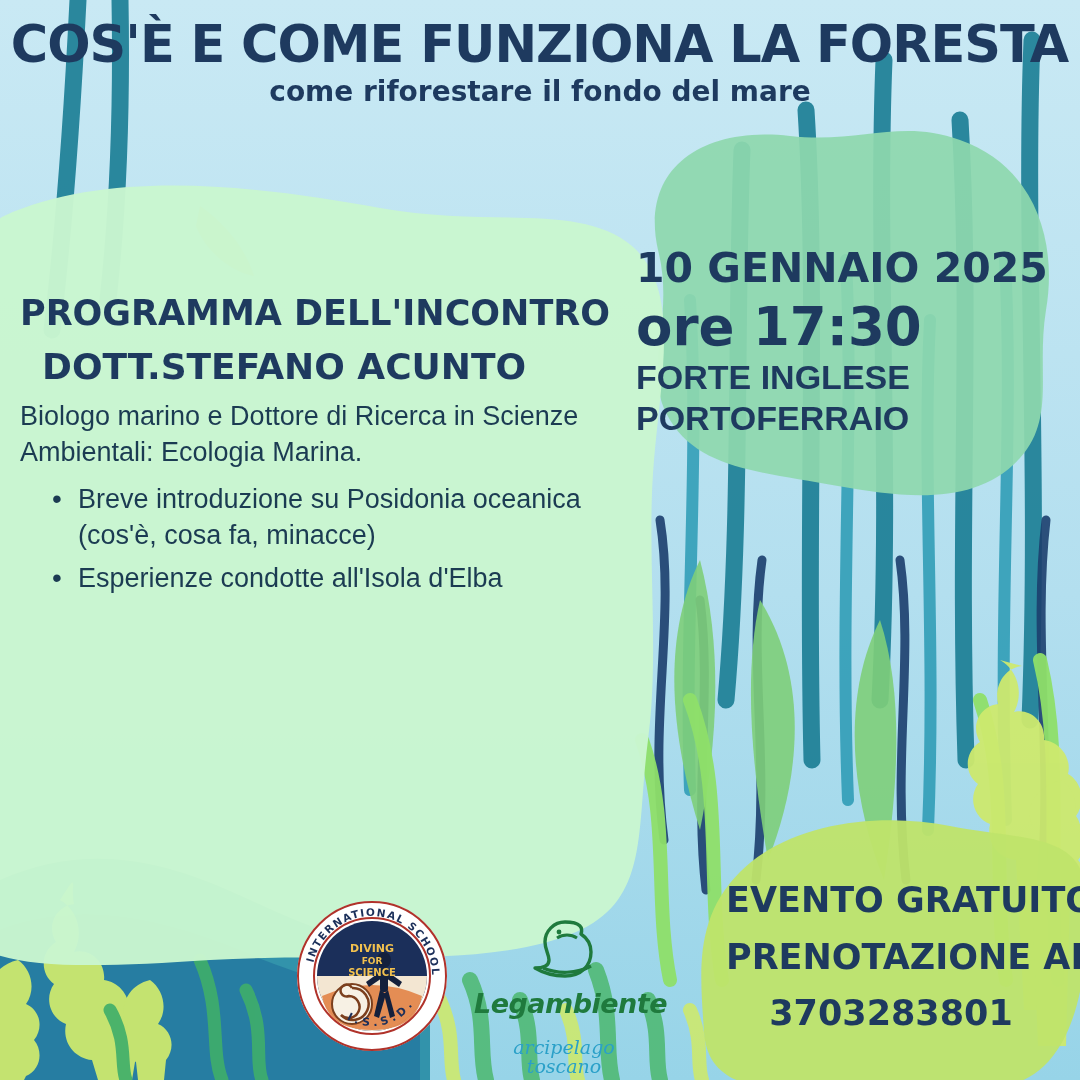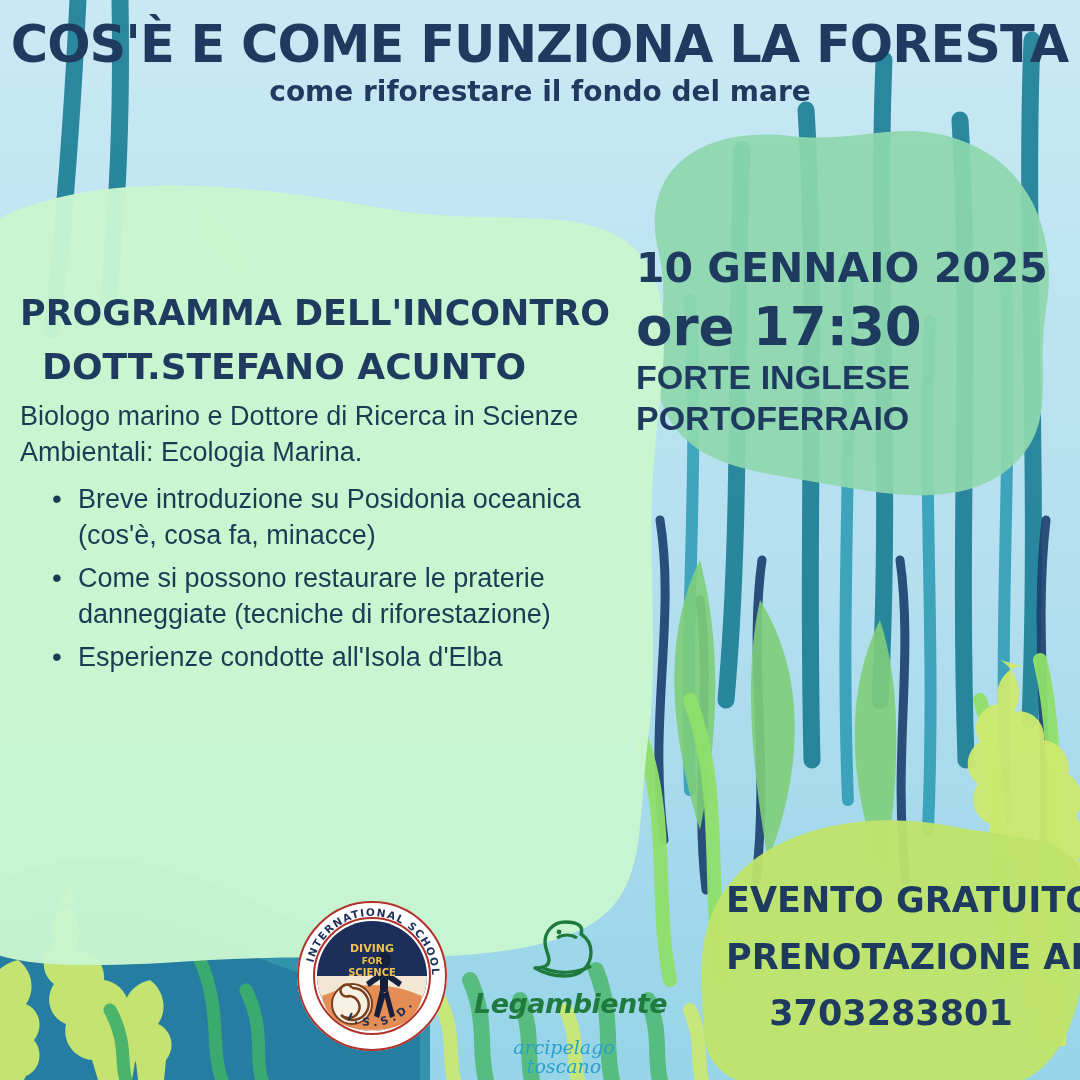--- a/index.html
+++ b/index.html
@@ -313,21 +313,20 @@
     <div class="headline-main">COS'È E COME FUNZIONA LA FORESTA BLU</div>
     <div class="headline-sub">come riforestare il fondo del mare</div>
   </div>
 
   <div class="left-content">
     <div class="program-title">PROGRAMMA DELL'INCONTRO</div>
     <div class="speaker-name">DOTT.STEFANO ACUNTO</div>
     <div class="speaker-bio">Biologo marino e Dottore di Ricerca in Scienze Ambientali: Ecologia Marina.</div>
     <ul class="bullets">
       <li>Breve introduzione su Posidonia oceanica (cos'è, cosa fa, minacce)</li>
-      <li>Come si possono restaurare le praterie danneggiate (tecniche di riforestazione)</li>
       <li>Esperienze condotte all'Isola d'Elba</li>
     </ul>
   </div>
 
   <div class="date-block">
     <div class="date-line">10 GENNAIO 2025</div>
     <div class="time-line">ore 17:30</div>
     <div class="place-line">FORTE INGLESE</div>
     <div class="place-line">PORTOFERRAIO</div>
   </div>

